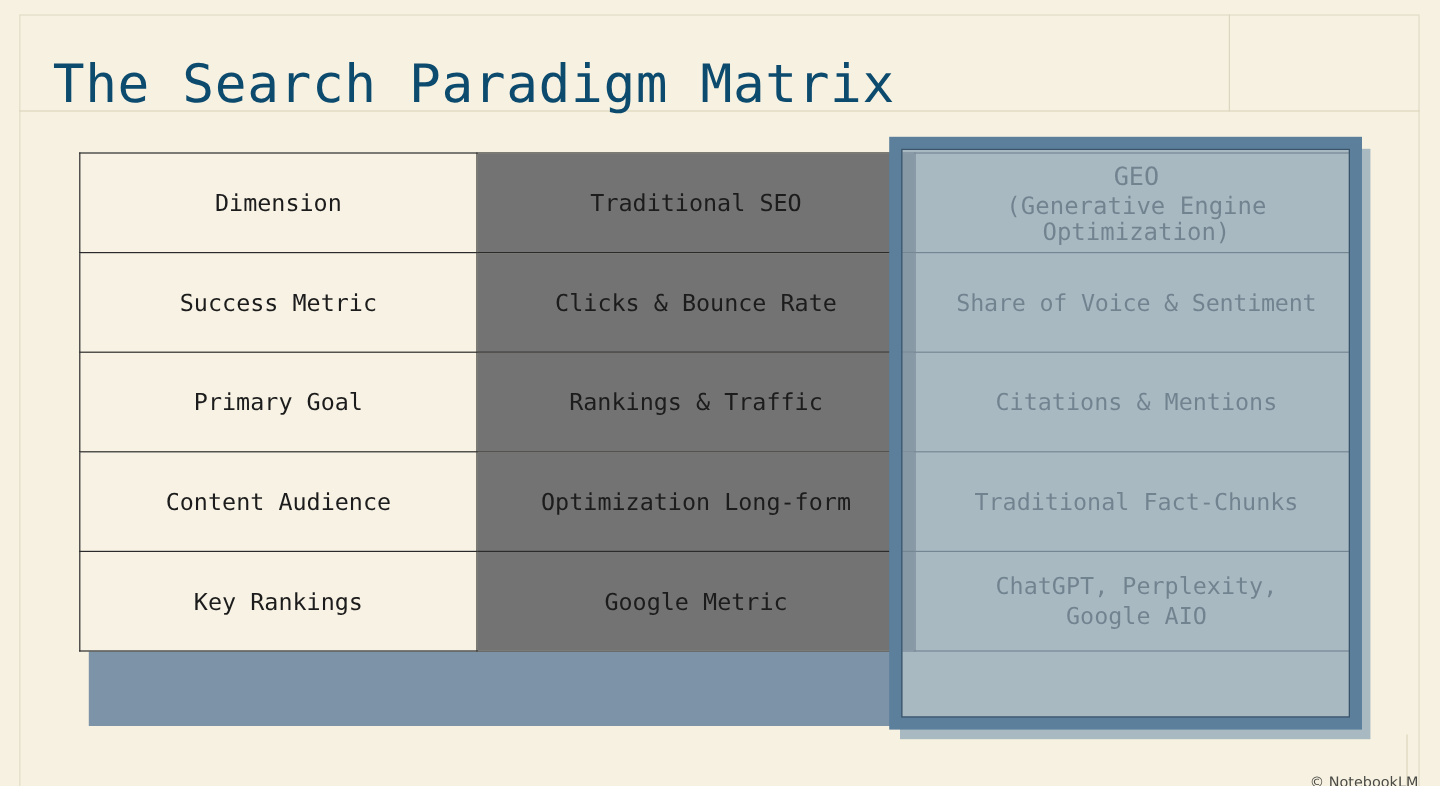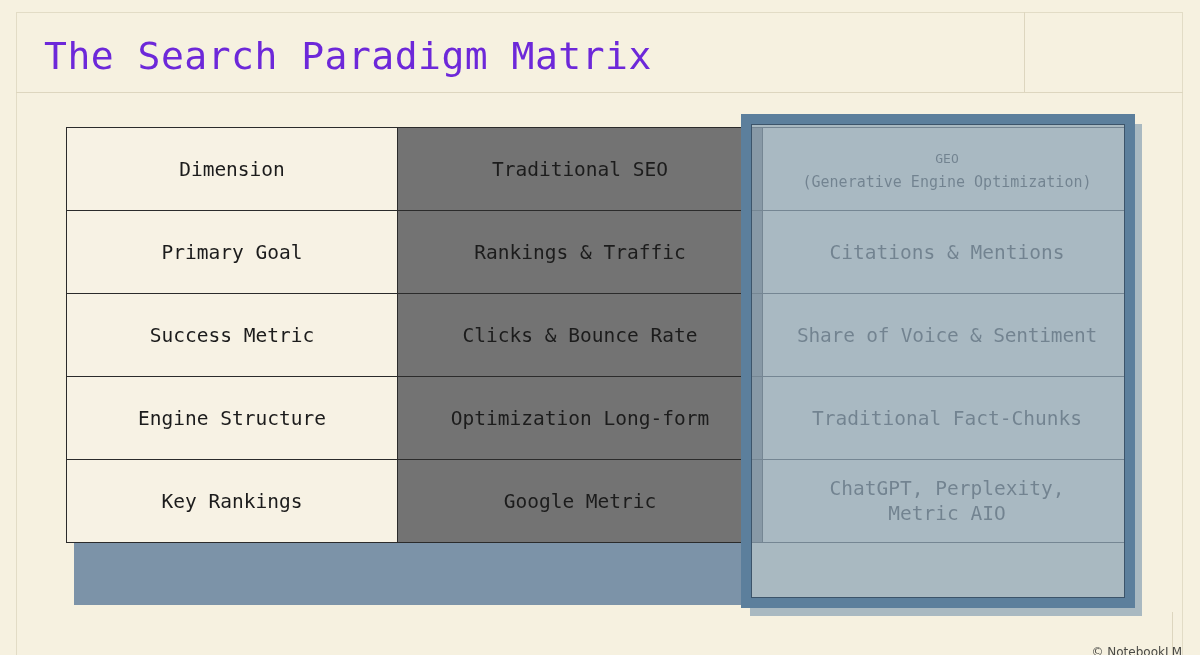--- a/index.html
+++ b/index.html
@@ -49,25 +49,25 @@
     position: absolute;
     left: 1024px;
     top: 12px;
     width: 1px;
     height: 81px;
     background: #ddd6bf;
   }
   #page-title {
     position: absolute;
     left: 44px;
-    top: 33px;
-    font-size: 38px;
+    top: 48px;
+    font-size: 44px;
     line-height: 46px;
     letter-spacing: 0.5px;
-    color: #6d28d9;
+    color: #0c4a6e;
     white-space: nowrap;
   }
 
   
   #matrix-wrap {
     position: absolute;
     left: 66px;
     top: 127px;
   }
   #matrix-shadow {
@@ -110,25 +110,25 @@
   tr.head-row td {
     height: 80px;
     font-size: 21px;
   }
   tr.head-row td.col-geo {
     font-size: 19px;
     line-height: 24px;
   }
   td.col-geo .geo-main {
     display: block;
-    font-size: 13px;
+    font-size: 21px;
   }
   td.col-geo .geo-sub {
     display: block;
-    font-size: 15px;
+    font-size: 20px;
     line-height: 22px;
   }
   td.tight {
     font-size: 19px;
     letter-spacing: -0.2px;
   }
   td.two-line {
     line-height: 26px;
   }
 
@@ -198,43 +198,43 @@
         <tr class="head-row">
           <td class="col-dim">Dimension</td>
           <td class="col-seo">Traditional SEO</td>
           <td class="col-geo">
             <span class="geo-main">GEO</span>
             <span class="geo-sub">(Generative Engine Optimization)</span>
           </td>
         </tr>
 
         <tr>
+          <td class="col-dim">Success Metric</td>
+          <td class="col-seo">Clicks &amp; Bounce Rate</td>
+          <td class="col-geo tight">Share of Voice &amp; Sentiment</td>
+        </tr>
+
+        <tr>
           <td class="col-dim">Primary Goal</td>
           <td class="col-seo">Rankings &amp; Traffic</td>
           <td class="col-geo">Citations &amp; Mentions</td>
         </tr>
 
-        <tr>
-          <td class="col-dim">Success Metric</td>
-          <td class="col-seo">Clicks &amp; Bounce Rate</td>
-          <td class="col-geo tight">Share of Voice &amp; Sentiment</td>
-        </tr>
-
-
-        <tr>
-          <td class="col-dim">Engine Structure</td>
+
+        <tr>
+          <td class="col-dim">Content Audience</td>
           <td class="col-seo">Optimization Long-form</td>
           <td class="col-geo">Traditional Fact-Chunks</td>
         </tr>
 
         <tr>
           <td class="col-dim">Key Rankings</td>
           <td class="col-seo">Google Metric</td>
           <td class="col-geo two-line" style="white-space: pre-line;">ChatGPT, Perplexity,
-Metric AIO</td>
+Google AIO</td>
         </tr>
       </tbody>
     </table>
   </div>
 
   <div id="geo-highlight-shadow"></div>
   <div id="geo-highlight"></div>
 
   <div id="footer-rule"></div>
   <div id="attribution">© NotebookLM</div>

